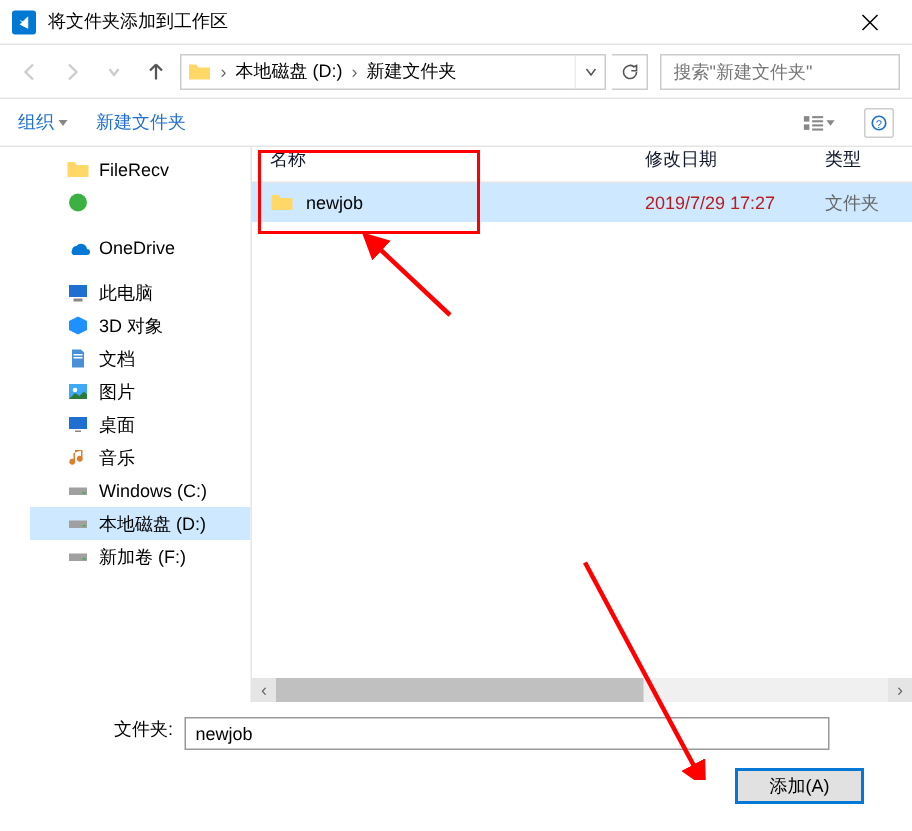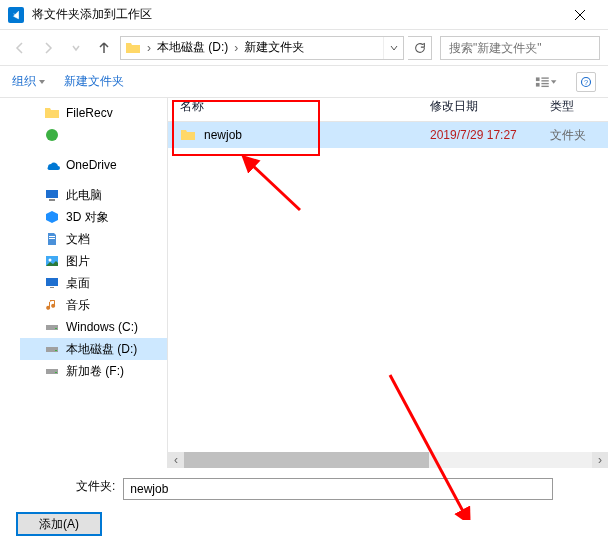--- a/index.html
+++ b/index.html
@@ -56,21 +56,21 @@
 .hscroll .thumb { position: absolute; left: 0; width: 60%; height: 100%; background: #c0c0c0; }
 .hscroll .arr { width: 16px; height: 16px; background: #e5e5e5; display: flex; align-items: center; justify-content: center; color: #666; }
 
 .highlight-box { position: absolute; border: 2px solid #ff0000; pointer-events: none; }
 .arrow-svg { position: absolute; pointer-events: none; }
 
 .footer { padding: 10px 16px 14px 16px; }
 .folder-row { display: flex; align-items: flex-start; gap: 8px; margin-bottom: 12px; padding-left: 60px; }
 .folder-row label { }
 .folder-row input { flex: 1; height: 22px; border: 1px solid #999; padding: 0 6px; font-size: 12px; max-width: 430px; }
-.btn-row { display: flex; gap: 8px; padding-right: 16px; }
+.btn-row { display: flex; justify-content: flex-end; gap: 8px; padding-right: 16px; }
 .btn { min-width: 86px; height: 24px; border: 1px solid #999; background: #e1e1e1; font-size: 12px; cursor: pointer; }
 .btn.primary { border: 2px solid #0078d4; }
 
 .ico-folder { fill: #ffd868; }
 .ico-hdd { fill: #a0a0a0; }
 </style>
 </head>
 <body>
 
 <div class="titlebar">

